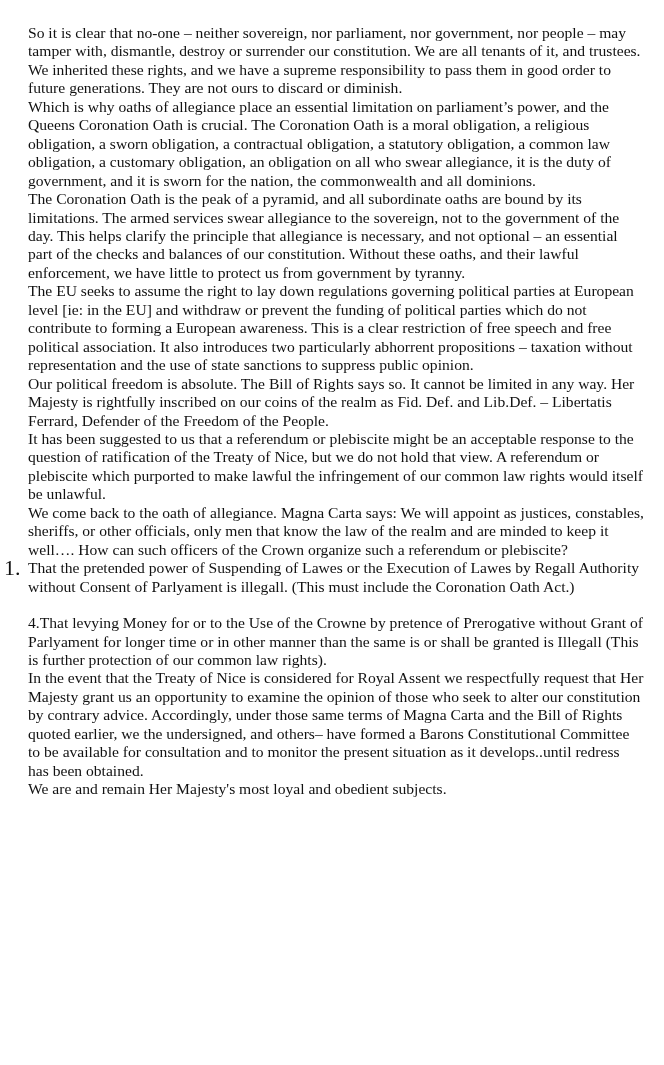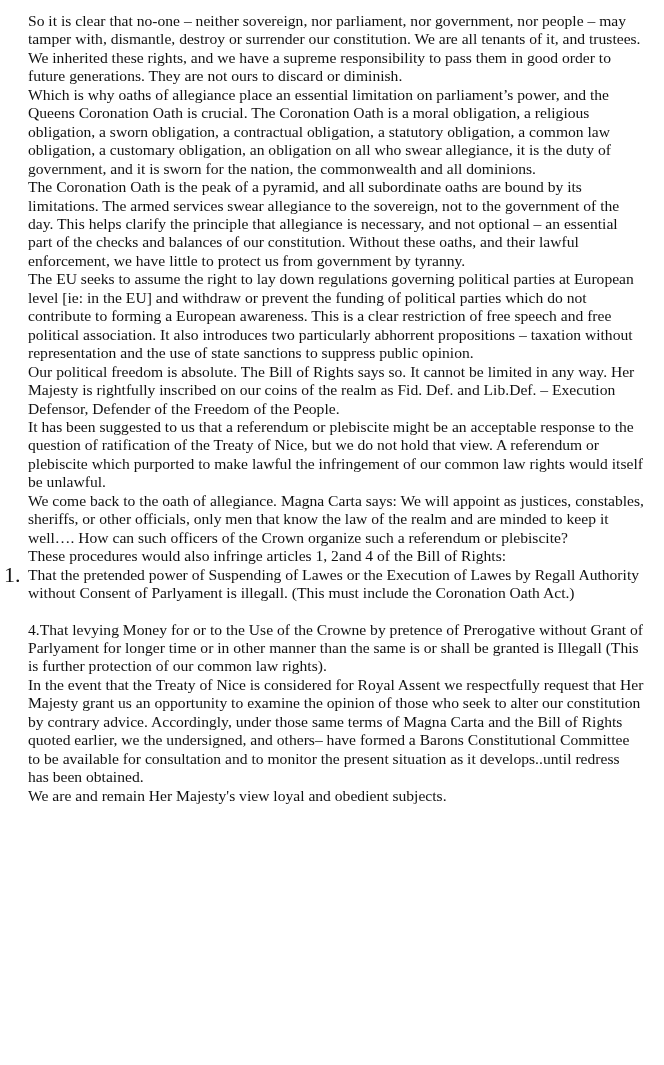--- a/index.html
+++ b/index.html
@@ -3,44 +3,43 @@
   <meta charset="utf-8">
   <style>
     html, body { margin: 0; padding: 0; background: #ffffff; }
     body {
       width: 664px; height: 1065px; overflow: hidden;
       font-family: "Liberation Serif", "DejaVu Serif", serif;
       color: #111111;
       font-size: 15.6px;
       line-height: 18.45px;
     }
-    .page { position: relative; padding: 12px 20px 0 28px; width: 616px; }
+    .page { position: relative; padding: 24px 20px 0 28px; width: 616px; }
     p { margin: 0; }
     .list-item { position: relative; padding-left: 0; margin-top: 0; }
     .list-item .marker {
       position: absolute; left: -24px; top: -2px;
       font-size: 22px; line-height: 22px;
     }
     .list-gap { height: 18px; }
   </style>
 </head>
 <body>
 
 <div class="page">
   <p>So it is clear that no-one – neither sovereign, nor parliament, nor government, nor people – may tamper with, dismantle, destroy or surrender our constitution. We are all tenants of it, and trustees. We inherited these rights, and we have a supreme responsibility to pass them in good order to future generations. They are not ours to discard or diminish.</p>
   <p>Which is why oaths of allegiance place an essential limitation on parliament’s power, and the Queens Coronation Oath is crucial. The Coronation Oath is a moral obligation, a religious obligation, a sworn obligation, a contractual obligation, a statutory obligation, a common law obligation, a customary obligation, an obligation on all who swear allegiance, it is the duty of government, and it is sworn for the nation, the commonwealth and all dominions.</p>
   <p>The Coronation Oath is the peak of a pyramid, and all subordinate oaths are bound by its limitations. The armed services swear allegiance to the sovereign, not to the government of the day. This helps clarify the principle that allegiance is necessary, and not optional – an essential part of the checks and balances of our constitution. Without these oaths, and their lawful enforcement, we have little to protect us from government by tyranny.</p>
   <p>The EU seeks to assume the right to lay down regulations governing political parties at European level [ie: in the EU] and withdraw or prevent the funding of political parties which do not contribute to forming a European awareness. This is a clear restriction of free speech and free political association. It also introduces two particularly abhorrent propositions – taxation without representation and the use of state sanctions to suppress public opinion.</p>
-  <p>Our political freedom is absolute. The Bill of Rights says so. It cannot be limited in any way. Her Majesty is rightfully inscribed on our coins of the realm as Fid. Def. and Lib.Def. – Execution Defensor, Defender of the Freedom of the People.</p>
+  <p>Our political freedom is absolute. The Bill of Rights says so. It cannot be limited in any way. Her Majesty is rightfully inscribed on our coins of the realm as Fid. Def. and Lib.Def. – Libertatis Ferrard, Defender of the Freedom of the People.</p>
   <p>It has been suggested to us that a referendum or plebiscite might be an acceptable response to the question of ratification of the Treaty of Nice, but we do not hold that view. A referendum or plebiscite which purported to make lawful the infringement of our common law rights would itself be unlawful.</p>
   <p>We come back to the oath of allegiance. Magna Carta says: We will appoint as justices, constables, sheriffs, or other officials, only men that know the law of the realm and are minded to keep it well…. How can such officers of the Crown organize such a referendum or plebiscite?</p>
-  <p>These procedures would also infringe articles 1, 2and 4 of the Bill of Rights:</p>
 
   <div class="list-item">
     <span class="marker">1.</span>
     <p>That the pretended power of Suspending of Lawes or the Execution of Lawes by Regall Authority without Consent of Parlyament is illegall. (This must include the Coronation Oath Act.)</p>
   </div>
   <div class="list-gap"></div>
 
   <p>4.That levying Money for or to the Use of the Crowne by pretence of Prerogative without Grant of Parlyament for longer time or in other manner than the same is or shall be granted is Illegall (This is further protection of our common law rights).</p>
   <p>In the event that the Treaty of Nice is considered for Royal Assent we respectfully request that Her Majesty grant us an opportunity to examine the opinion of those who seek to alter our constitution by contrary advice. Accordingly, under those same terms of Magna Carta and the Bill of Rights quoted earlier, we the undersigned, and others– have formed a Barons Constitutional Committee to be available for consultation and to monitor the present situation as it develops..until redress has been obtained.</p>
-  <p>We are and remain Her Majesty's view loyal and obedient subjects.</p>
+  <p>We are and remain Her Majesty's most loyal and obedient subjects.</p>
 </div>
 
 </body></html>

